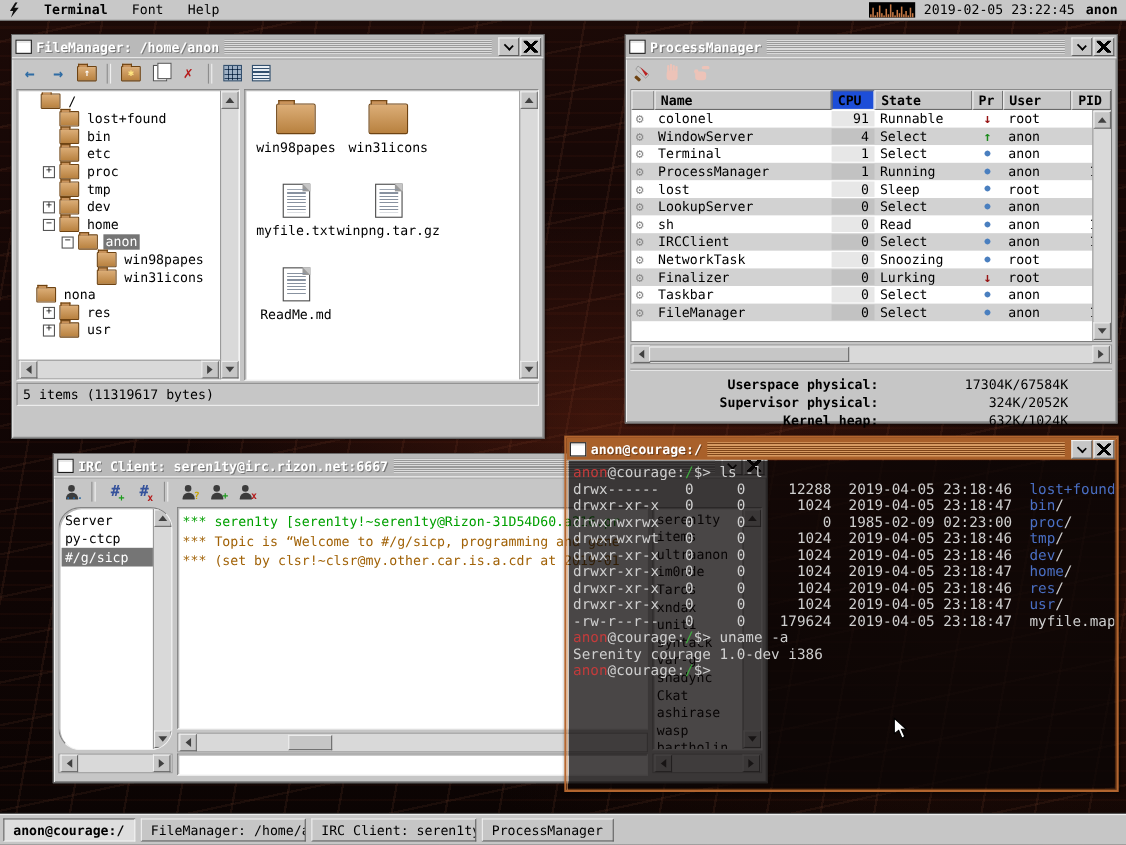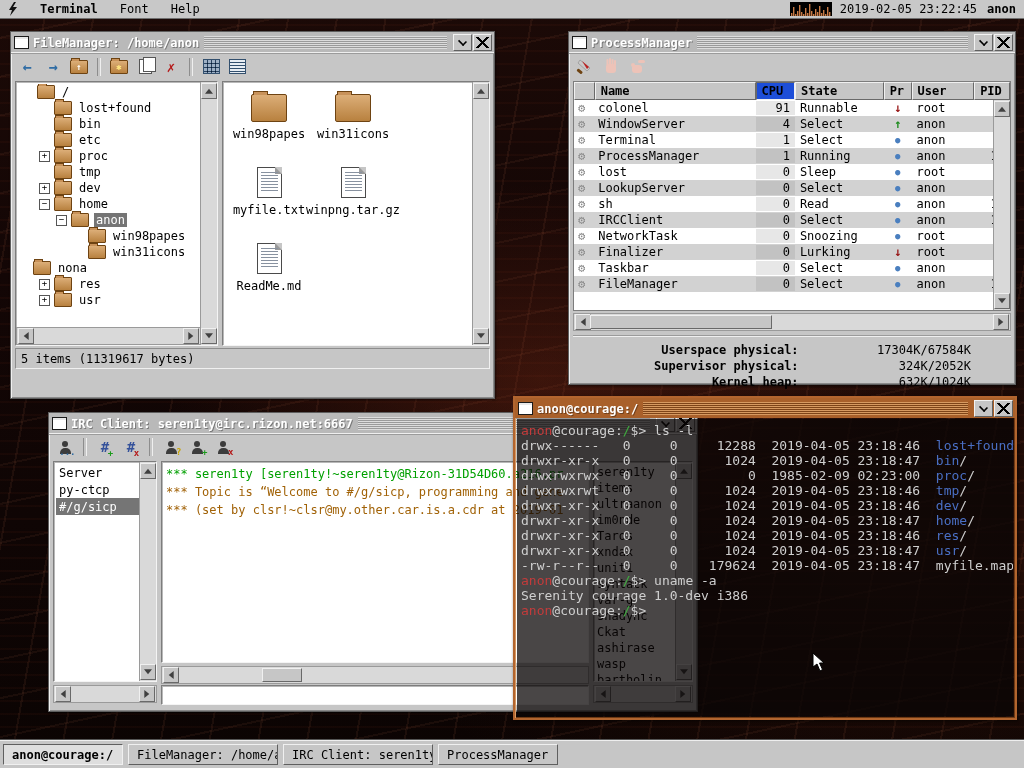--- a/index.html
+++ b/index.html
@@ -135,21 +135,21 @@
   .pm-mem{margin:4px 4px 3px 4px;border-top:1px solid #9b9b9b;box-shadow:0 1px 0 #efefef inset;
     padding-top:6px;font-size:12px;}
   .mrow{display:flex;justify-content:center;height:16px;align-items:center;}
   .mlabel{width:235px;text-align:right;font-weight:bold;padding-right:14px;}
   .mvalue{width:165px;text-align:right;padding-right:40px;}
   
   #win-irc{left:8px;top:412px;width:648px;height:298px;z-index:5;margin-left:40px;}
   .irc-toolbar{height:26px;}
   .irc-body{display:grid;grid-template-columns:104px 1fr 100px;grid-template-rows:1fr 16px 20px;
     gap:3px 4px;margin:1px 4px 3px 4px;height:244px;}
-  .chanpanel{grid-row:1/3;position:relative;overflow:hidden;}
+  .chanpanel{grid-row:1/3;position:relative;overflow:hidden;border-radius:20px;}
   .chan-rows{position:absolute;inset:2px 16px 2px 2px;}
   .chrow{height:17px;font-size:12px;display:flex;align-items:center;padding:0 3px;white-space:nowrap;}
   .chrow.sel{background:#757575;color:#fff;text-align:center;}
   .chan-h{grid-row:3;grid-column:1;}
   .chatpanel{grid-row:1;grid-column:2;position:relative;overflow:hidden;}
   .msgs{position:absolute;inset:3px 4px;font-size:12px;line-height:18px;white-space:pre;}
   .msg.g{color:#00a000;}
   .msg.b{color:#a16207;}
   .chat-h{grid-row:2;grid-column:2;}
   .memberpanel{grid-row:1/3;grid-column:3;position:relative;overflow:hidden;}

